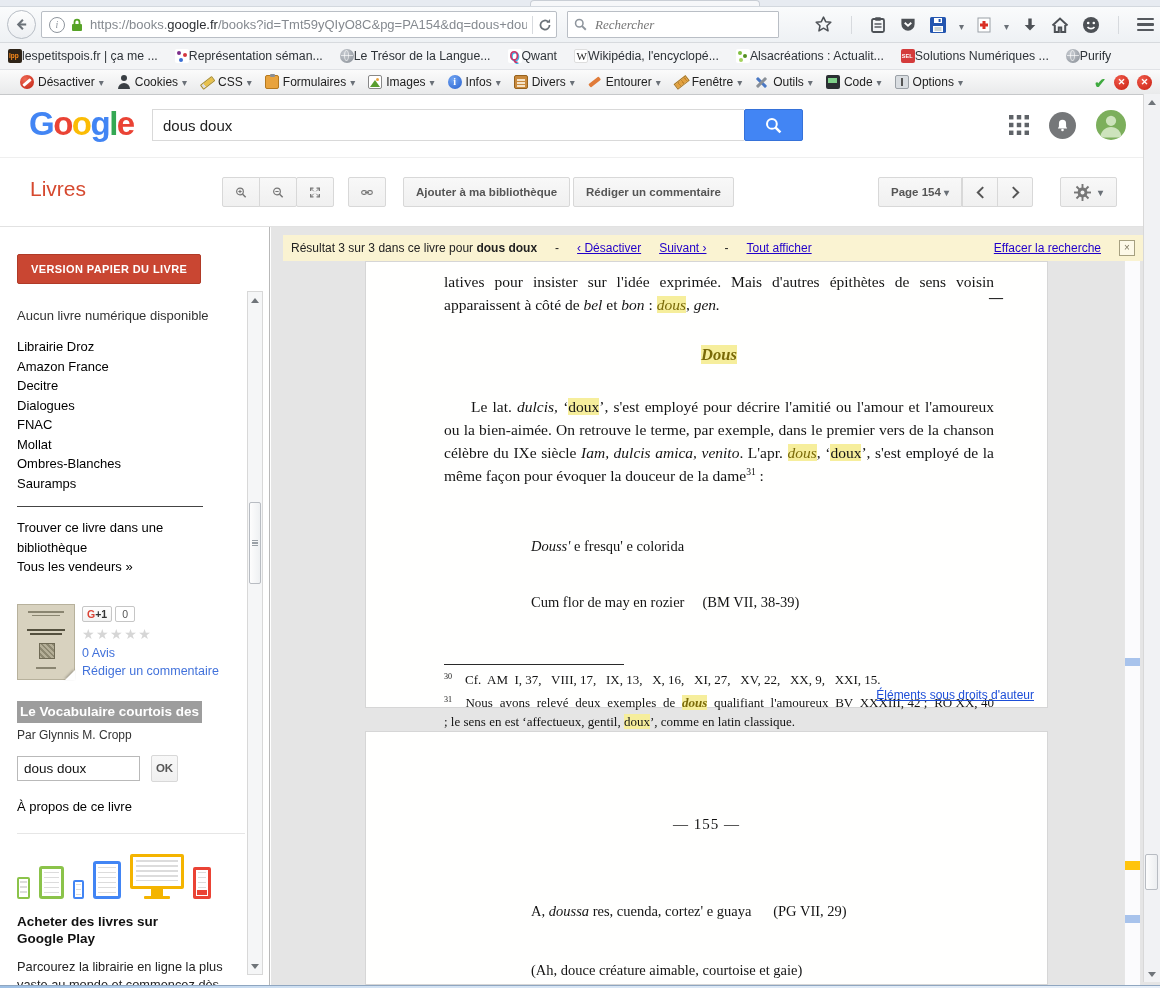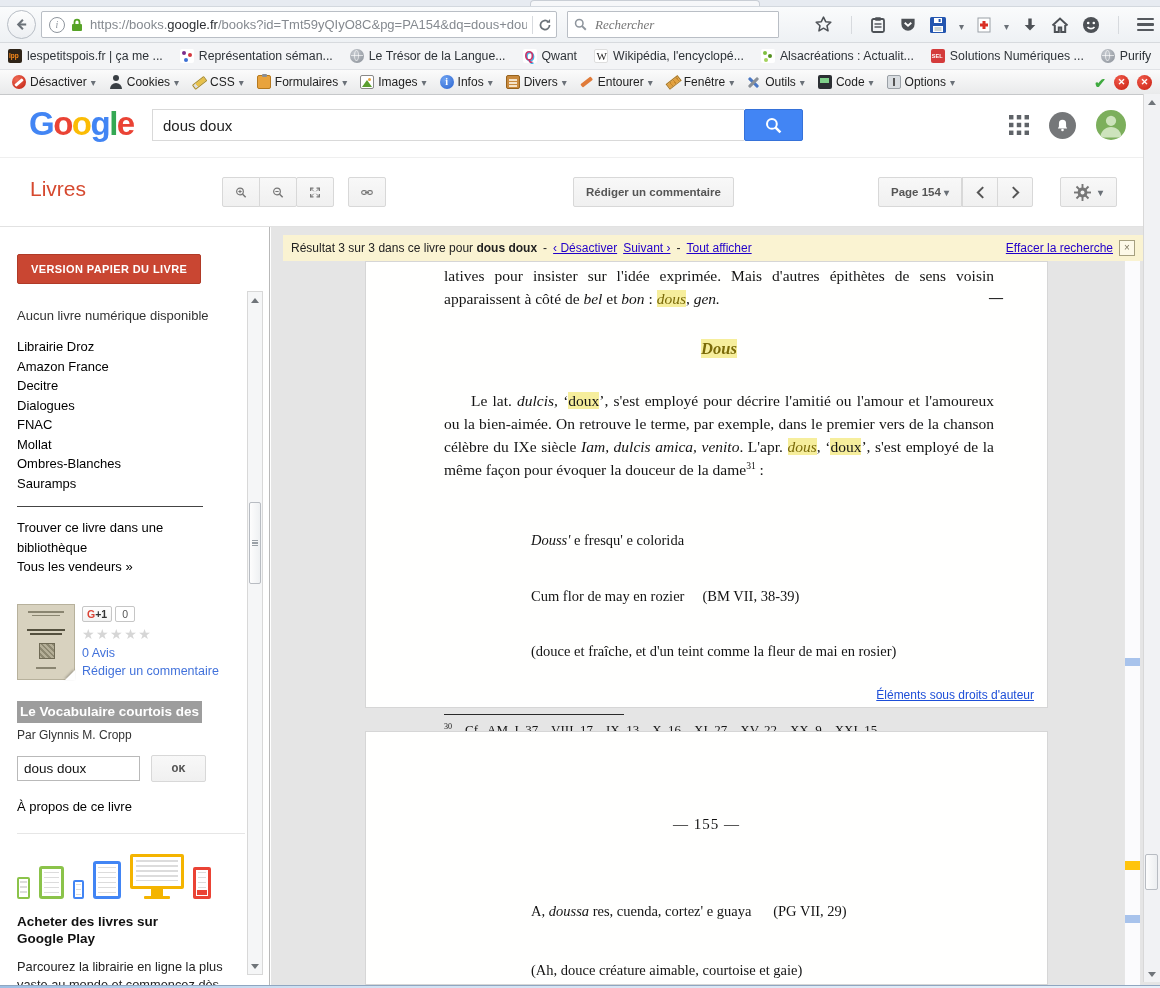--- a/index.html
+++ b/index.html
@@ -19,22 +19,22 @@
   .searchbox{position:absolute;left:567px;top:4px;width:212px;height:27px;background:#fff;border:1px solid #b9bec5;border-radius:1px;display:flex;align-items:center;box-sizing:border-box;padding:0 6px;}
   .searchbox input{border:none;outline:none;flex:1;font-size:13px;font-style:italic;color:#555;margin-left:6px;font-family:"Liberation Serif",serif;background:transparent;width:100%;}
   .nav-icons{position:absolute;right:6px;top:0;height:35px;display:flex;align-items:center;gap:13px;}
   .ni{display:flex;align-items:center;justify-content:center;flex:none;}
   .caret{display:inline-block;}
   .caret::after{content:"▾";color:#6a7077;font-size:10px;}
   .hamb{display:flex;flex-direction:column;gap:3px;}
   .hamb span{display:block;width:17px;height:2.6px;background:#55595e;border-radius:1px;}
 
   .bookmarksbar{height:26px;background:#f3f4f6;border-bottom:1px solid #e0e2e6;display:flex;align-items:center;padding-left:8px;gap:17px;}
-  .bm{display:flex;align-items:center;gap:5px;font-size:12.3px;color:#2e3338;white-space:nowrap;}
-  .devtoolsbar{height:25px;background:linear-gradient(#fbfbfb,#e9eaeb);border-bottom:1px solid #c6c8ca;display:flex;align-items:center;padding-left:12px;gap:13px;position:relative;box-sizing:border-box;}
+  .bm{display:flex;align-items:center;font-size:12.3px;color:#2e3338;white-space:nowrap;}
+  .devtoolsbar{height:25px;background:linear-gradient(#fbfbfb,#e9eaeb);border-bottom:1px solid #c6c8ca;display:flex;align-items:center;padding-left:20px;gap:13px;position:relative;box-sizing:border-box;}
   .dt{display:flex;align-items:center;gap:4px;font-size:12px;color:#222;white-space:nowrap;}
   .dt-right{position:absolute;right:8px;top:0;height:25px;display:flex;align-items:center;gap:8px;}
   .okcheck{color:#3faa3f;font-weight:bold;font-size:14px;}
   .errc{width:15px;height:15px;border-radius:50%;background:radial-gradient(circle at 35% 30%,#f05a4a,#c81e10);color:#fff;font-size:9px;line-height:15px;text-align:center;font-weight:bold;}
 
   
   .fv{width:14px;height:14px;display:inline-block;position:relative;flex:none;border-radius:2px;}
   .fv-lpp{background:#2f2418;}
   .fv-lpp::before{content:"lpp";position:absolute;left:1px;top:3px;font-size:6.5px;font-weight:bold;color:#ff8c1a;}
   .fv-graph{background:#fff;}
@@ -118,21 +118,21 @@
   .gplus .gp{border:1px solid #c6c6c6;border-radius:2px;background:linear-gradient(#fefefe,#f3f3f3);font-size:10.5px;font-weight:bold;padding:1px 4px;color:#333;}
   .gplus .gp b{color:#db4437;}
   .gplus .cnt{border:1px solid #c6c6c6;border-radius:2px;font-size:10.5px;padding:1px 6px;margin-left:3px;color:#555;background:#fff;}
   .stars{color:#d6d6d6;font-size:14px;letter-spacing:1.5px;margin-top:4px;}
   .mini-link{display:block;font-size:12.5px;color:#4272db;margin-top:4px;cursor:pointer;}
   .sel-title{margin-top:21px;line-height:20px;}
   .sel-title span{background:#9d9d9d;color:#fff;font-weight:bold;font-size:13.5px;padding:1px 3px;display:inline-block;}
   .author{margin-top:5px;font-size:12px;color:#333;}
   .searchrow{margin-top:13px;display:flex;align-items:center;}
   .searchrow input{width:123px;height:25px;border:1px solid #b9b9b9;font-size:13.5px;padding:0 6px;box-sizing:border-box;outline:none;color:#111;font-family:"Liberation Sans",sans-serif;}
-  .okbtn{margin-left:11px;width:55px;height:27px;font-family:Liberation Mono, monospace;}
+  .okbtn{margin-left:11px;width:27px;height:27px;}
   .about{margin-top:15px;}
   .sb-div{width:228px;border:none;border-top:1px solid #e6e6e6;margin:17px 0 0 0;}
   .devices{margin-top:13px;display:flex;align-items:flex-end;gap:9px;height:52px;}
   .dev{box-sizing:border-box;background:#fff;background-clip:content-box;}
   .lines{background:repeating-linear-gradient(180deg,#dcdcdc 0 1.5px,transparent 1.5px 5px) content-box;}
   .ph-g{width:13px;height:22px;border:2px solid #8bc34a;border-radius:2px;padding:2px 1px;}
   .tb-g{width:25px;height:33px;border:3px solid #8bc34a;border-radius:3px;padding:3px 2px;}
   .ph-b{width:11px;height:19px;border:2px solid #4285f4;border-radius:2px;padding:2px 1px;}
   .tb-b{width:28px;height:38px;border:3px solid #4285f4;border-radius:3px;padding:3px 2px;}
   .mon{display:flex;flex-direction:column;align-items:center;}
@@ -148,31 +148,31 @@
   .sb-scroll{position:absolute;left:247px;top:64px;width:16px;bottom:10px;background:#f5f6f7;border:1px solid #d8d8d8;box-sizing:border-box;}
   .sb-up,.sb-dn{position:absolute;left:0;width:14px;height:14px;display:flex;align-items:center;justify-content:center;}
   .sb-up{top:1px;}.sb-dn{bottom:1px;}
   .tri-up{width:0;height:0;border-left:4px solid transparent;border-right:4px solid transparent;border-bottom:5px solid #6f7479;}
   .tri-dn{width:0;height:0;border-left:4px solid transparent;border-right:4px solid transparent;border-top:5px solid #6f7479;}
   .sb-thumb{position:absolute;left:1px;width:12px;top:210px;height:82px;background:linear-gradient(90deg,#fdfdfd,#eef0f2);border:1px solid #b8bcc2;border-radius:2px;box-sizing:border-box;}
   .grip{position:absolute;left:2px;right:2px;top:50%;margin-top:-3px;height:6px;background:repeating-linear-gradient(180deg,#9aa0a6 0 1px,transparent 1px 2.5px);}
 
   
   .content{position:absolute;left:271px;top:0;right:0;bottom:0;background:#e5e5e5;overflow:hidden;}
-  .resultbar{position:absolute;left:12px;right:17px;top:8px;height:26px;background:#faf3d2;display:flex;align-items:center;font-size:12px;color:#222;padding:0 8px;box-sizing:border-box;gap:6px;}
+  .resultbar{position:absolute;left:12px;right:17px;top:8px;height:26px;background:#faf3d2;display:flex;align-items:center;font-size:12px;color:#222;padding:0 8px;box-sizing:border-box;gap:18px;}
   .resultbar .q{font-weight:bold;}
   .rb-link{color:#2200c9;text-decoration:underline;cursor:pointer;white-space:nowrap;}
   .rb-spacer{flex:1;}
   .rb-x{width:14px;height:14px;border:1px solid #a6a080;background:#fdf9e8;color:#7c7660;font-size:10px;line-height:13px;text-align:center;cursor:pointer;}
 
   .page{position:absolute;left:94px;width:683px;background:#fffffe;border:1px solid #d6d6d6;box-sizing:border-box;font-family:"Liberation Serif","DejaVu Serif",serif;color:#141414;}
   .page1{top:34px;height:447px;}
   .page2{top:504px;height:254px;}
   .bp{margin:0 53px 0 78px;font-size:15.5px;line-height:23px;text-align:justify;white-space:pre-wrap;}
-  .p1a{padding-top:2px;}
+  .p1a{padding-top:8px;}
   .bheading{text-align:center;margin-top:27px;font-size:16.5px;}
   .p1b{margin-top:29px;text-indent:27px;}
   .verse{margin:13px 53px 0 165px;font-size:14.5px;line-height:18.5px;white-space:pre-wrap;}
   .fn-rule{width:180px;border:none;border-top:1.5px solid #2a2a2a;margin:16px 0 5px 78px;}
   .fn{margin:3px 53px 0 78px;font-size:13px;line-height:19.5px;text-align:justify;white-space:pre-wrap;}
   .margin-mark{position:absolute;right:44px;top:28px;font-weight:bold;font-size:14px;}
   .copyright{position:absolute;right:13px;bottom:5px;font-family:"Liberation Sans",sans-serif;font-size:12px;color:#1d4ed8;text-decoration:underline;}
   .pgnum{text-align:center;margin-top:84px;font-size:15px;letter-spacing:1px;}
 
   .sg-n{}
@@ -476,20 +476,21 @@
           <path d="M2.8 2.8 6.4 6.4M13.2 2.8 9.6 6.4M2.8 13.2 6.4 9.6M13.2 13.2 9.6 9.6" stroke-width="1.2"></path>
         </svg>
       </span>
     <span class="gbtn abs" style="left:348px;width:38px">
         <svg width="18" height="11" viewBox="0 0 18 10" fill="none" stroke="#777" stroke-width="1.7">
           <rect x="1" y="2.2" width="7.2" height="5.6" rx="2.8"></rect>
           <rect x="9.8" y="2.2" width="7.2" height="5.6" rx="2.8"></rect>
           <line x1="6" y1="5" x2="12" y2="5"></line>
         </svg>
       </span>
+    <span class="gbtn abs" style="left:403px">Ajouter à ma bibliothèque</span>
     <span class="gbtn abs" style="left:573px">Rédiger un commentaire</span>
     <span class="btn-group abs" style="left:878px">
       <span class="gbtn"><span>Page 154</span>&nbsp;<span class="caret"></span></span>
       <span class="gbtn" style="width:36px">
           <svg width="9" height="13" viewBox="0 0 10 14">
             <path d="M8 1 2 7l6 6" stroke="#555" stroke-width="2.2" fill="none"></path>
           </svg>
         </span>
       <span class="gbtn" style="width:36px">
           <svg width="9" height="13" viewBox="0 0 10 14">
@@ -607,21 +608,20 @@
       </div>
 
       <div class="page page1">
         <div class="bp p1a"><span class="sg-n">latives pour insister sur l'idée exprimée. Mais d'autres épithètes de sens voisin apparaissent à côté de </span><span class="sg-i">bel</span><span class="sg-n"> et </span><span class="sg-i">bon</span><span class="sg-n"> : </span><span class="sg-hi">dous</span><span class="sg-n">, </span><span class="sg-i">gen.</span></div>
         <span class="margin-mark">—</span>
         <div class="bp bheading"><span class="sg-hib">Dous</span></div>
         <div class="bp p1b"><span class="sg-n">Le lat. </span><span class="sg-i">dulcis,</span><span class="sg-n"> ‘</span><span class="sg-h">doux</span><span class="sg-n">’, s'est employé pour décrire l'amitié ou l'amour et l'amoureux ou la bien-aimée. On retrouve le terme, par exemple, dans le premier vers de la chanson célèbre du IXe siècle </span><span class="sg-i">Iam, dulcis amica, venito</span><span class="sg-n">. L'apr. </span><span class="sg-hi">dous</span><span class="sg-n">, ‘</span><span class="sg-h">doux</span><span class="sg-n">’, s'est employé de la même façon pour évoquer la douceur de la dame</span><span class="sg-sup">31</span><span class="sg-n"> :</span></div>
         <div class="verse">
           <div><span class="sg-i">Douss'</span><span class="sg-n"> e fresqu' e colorida</span></div>
           <div><span class="sg-n">Cum flor de may en rozier     (BM VII, 38-39)</span></div>
-          <div><span class="sg-n">(douce et fraîche, et d'un teint comme la fleur de mai en rosier)</span></div>
         </div>
         <hr class="fn-rule">
         <div class="fn"><span class="sg-sup">30</span><span class="sg-n">    Cf.  AM  I, 37,   VIII, 17,   IX, 13,   X, 16,   XI, 27,   XV, 22,   XX, 9,   XXI, 15.</span></div>
         <div class="fn"><span class="sg-sup">31</span><span class="sg-n">    Nous  avons  relevé  deux  exemples  de  </span><span class="sg-hib">dous</span><span class="sg-n">  qualifiant  l'amoureux  BV  XXXIII, 42 ;  RO XX, 40 ; le sens en est ‘affectueux, gentil, </span><span class="sg-h">doux</span><span class="sg-n">’, comme en latin classique.</span></div>
         <div class="copyright">Éléments sous droits d'auteur</div>
       </div>
 
       <div class="page page2">
         <div class="pgnum">—  155  —</div>
         <div class="verse" style="margin-top:30px">

